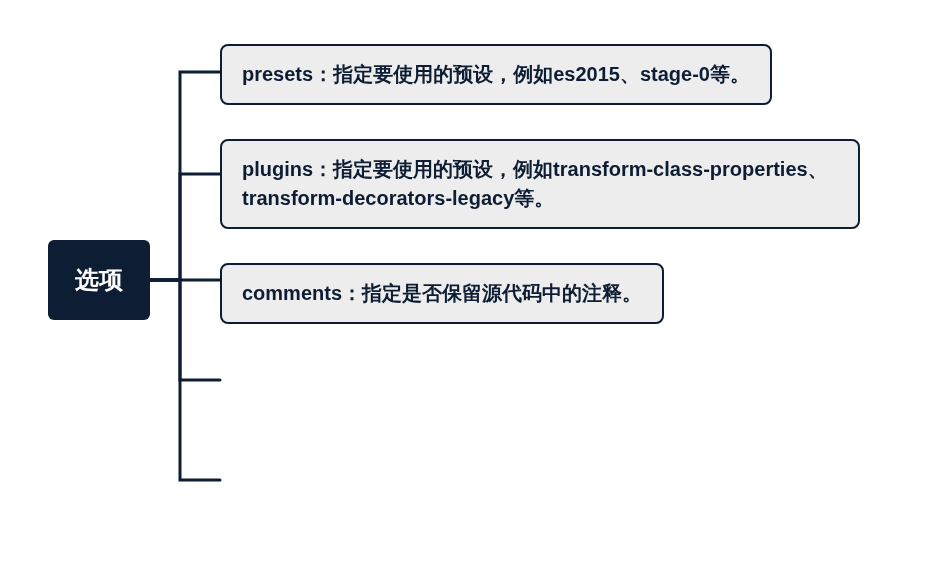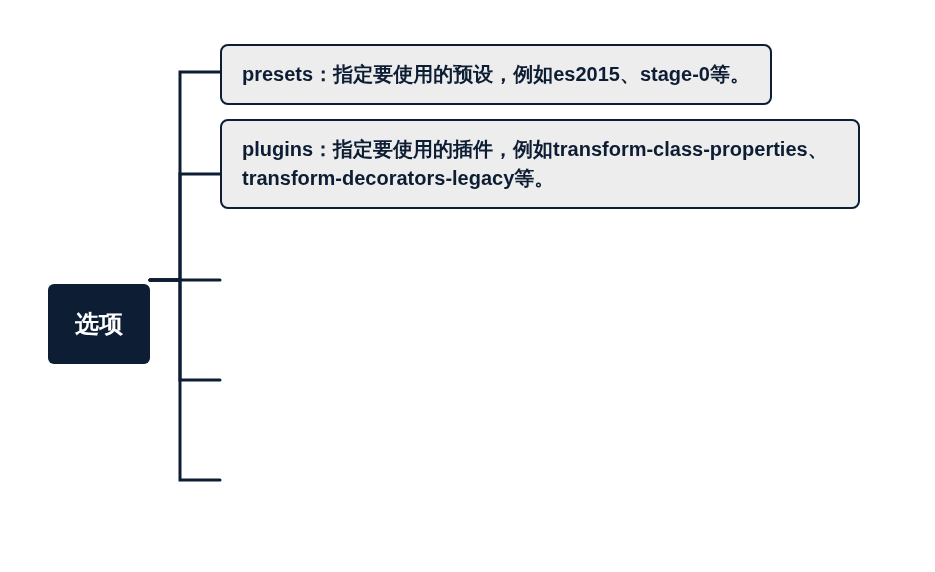--- a/index.html
+++ b/index.html
@@ -17,29 +17,28 @@
     width: 102px;
     height: 80px;
     background: #0d1d33;
     border-radius: 6px;
     display: flex;
     align-items: center;
     justify-content: center;
     color: #ffffff;
     font-size: 24px;
     font-weight: 700;
-    margin-top: 44px;
   }
   .children {
     position: absolute;
     left: 220px;
     top: 44px;
     display: flex;
     flex-direction: column;
-    gap: 14px;
+    gap: 34px;
   }
   .child-node {
     background: #ededed;
     border: 2px solid #0d1d33;
     border-radius: 8px;
     padding: 14px 20px;
     font-size: 20px;
     font-weight: 700;
     color: #0d1d33;
     line-height: 1.45;
@@ -74,15 +73,18 @@
 
 <div class="root-node">
   <span>选项</span>
 </div>
 
 <div class="children">
   <div class="child-node">
     <span>presets：指定要使用的预设，例如es2015、stage-0等。</span>
   </div>
   <div class="child-node">
-    <span>plugins：指定要使用的插件，例如transform-class-properties、transform-decorators-legacy等。</span>
+    <span>plugins：指定要使用的预设，例如transform-class-properties、transform-decorators-legacy等。</span>
+  </div>
+  <div class="child-node">
+    <span>comments：指定是否保留源代码中的注释。</span>
   </div>
 </div>
 
 </body></html>

